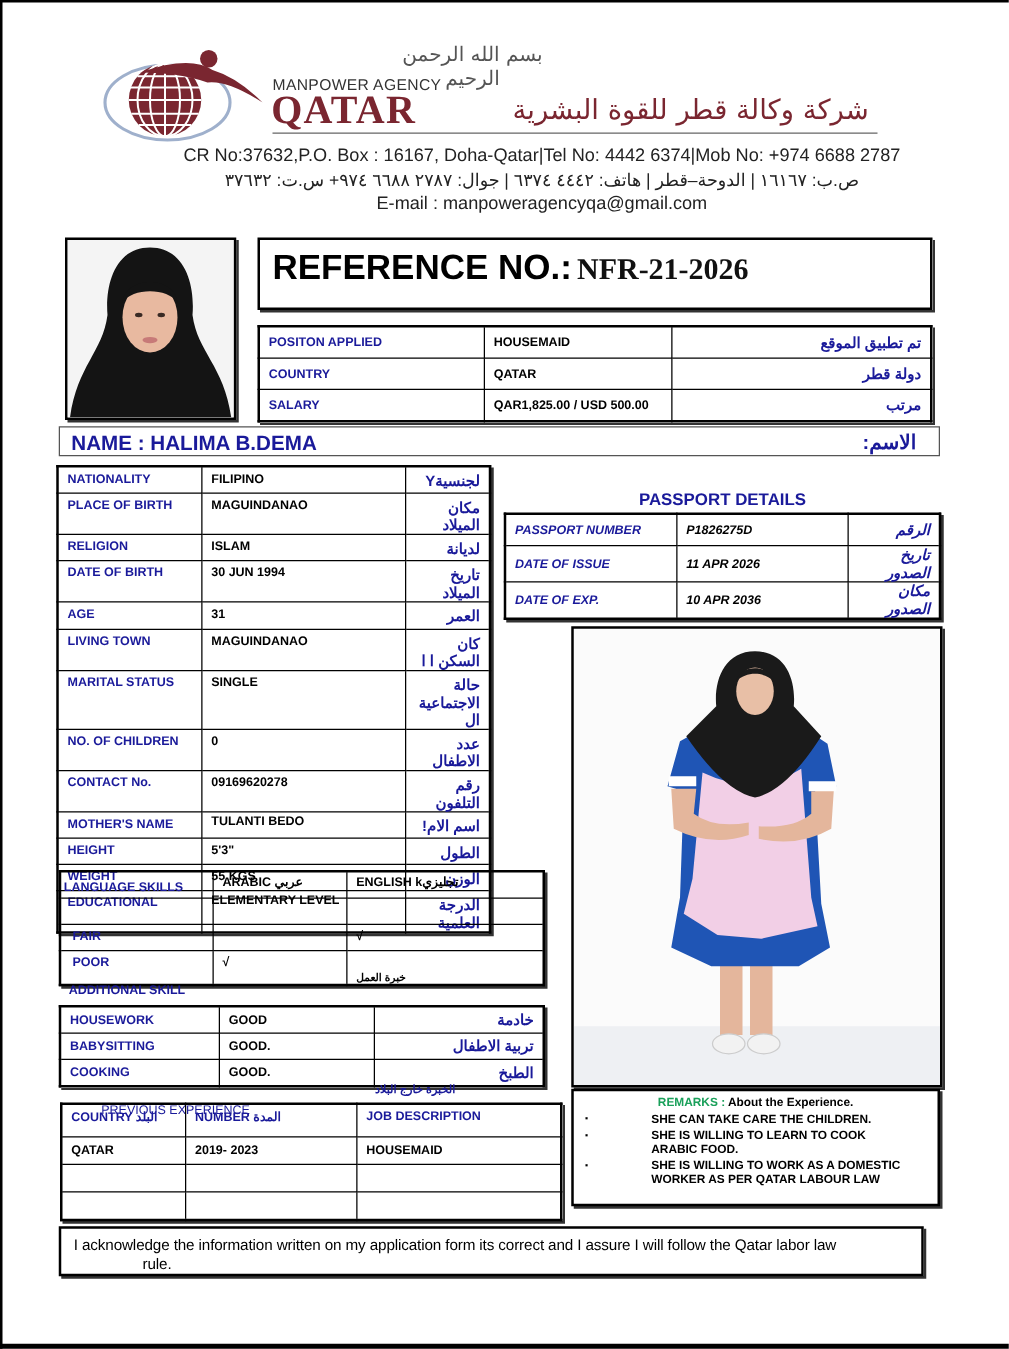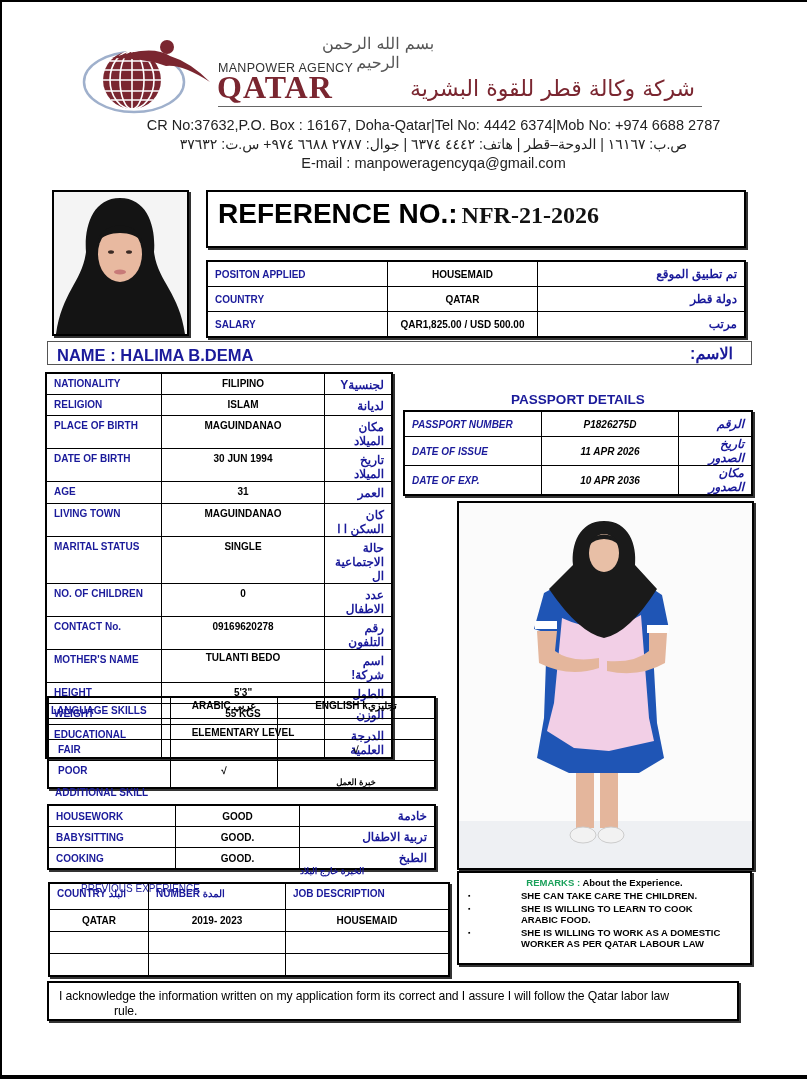--- a/index.html
+++ b/index.html
@@ -25,21 +25,21 @@
 
   
   .ref-box { left: 206px; top: 190px; width: 540px; height: 58px; border: 2px solid #000; box-shadow: 2px 2px 0 #333; box-sizing: border-box; }
   .ref-label { left: 10px; top: 6px; font-size: 28px; font-weight: bold; color: #000; }
   .ref-value { font-family: "Liberation Serif", serif; font-size: 24px; font-weight: bold; color: #111; margin-left: 4px; }
 
   table { border-collapse: collapse; }
   td { border: 1px solid #000; padding: 0 7px; font-size: 10px; font-weight: bold; vertical-align: top; }
   .t-outer { border: 2px solid #000; box-shadow: 2px 2px 0 #333; }
   .lbl { color: #1a1a9a; }
-  .val { text-align: center; color: #000; }
+  .val { text-align: left; color: #000; }
   .ar { text-align: right; color: #1a1a9a; direction: rtl; font-size: 12px; }
 
   
   .pos-table { left: 206px; top: 260px; width: 540px; }
   .pos-table td { height: 24px; vertical-align: middle; }
 
   
   .name-bar { left: 47px; top: 341px; width: 705px; height: 24px; border: 1px solid #555; box-sizing: border-box; }
   .name-en { left: 9px; top: 4px; font-size: 16.5px; font-weight: bold; color: #1a1a9a; }
   .name-ar { right: 18px; top: 2px; font-size: 16px; font-weight: bold; color: #1a1a9a; direction: rtl; }
@@ -153,30 +153,30 @@
   <div class="abs name-ar">الاسم:</div>
 </div>
 
 <table class="abs bio-table t-outer">
   <tbody>
       <tr style="height:21px">
         <td class="lbl" style="width:100px">NATIONALITY</td>
         <td class="val" style="width:148px">FILIPINO</td>
         <td class="ar">لجنسيةY</td>
       </tr>
-  <tr style="height:21px">
-        <td class="lbl">RELIGION</td>
-        <td class="val">ISLAM</td>
-        <td class="ar">لديانة</td>
-      </tr>
   <tr style="height:33px">
         <td class="lbl">PLACE OF BIRTH</td>
         <td class="val">MAGUINDANAO</td>
         <td class="ar">مكان الميلاد</td>
       </tr>
+  <tr style="height:21px">
+        <td class="lbl">RELIGION</td>
+        <td class="val">ISLAM</td>
+        <td class="ar">لديانة</td>
+      </tr>
   <tr style="height:33px">
         <td class="lbl">DATE OF BIRTH</td>
         <td class="val">30 JUN 1994</td>
         <td class="ar">تاريخ الميلاد</td>
       </tr>
   <tr style="height:22px">
         <td class="lbl">AGE</td>
         <td class="val">31</td>
         <td class="ar">العمر</td>
       </tr>
@@ -196,21 +196,21 @@
         <td class="ar">عدد الاطفال</td>
       </tr>
   <tr style="height:21px">
         <td class="lbl">CONTACT No.</td>
         <td class="val">09169620278</td>
         <td class="ar">رقم التلفون</td>
       </tr>
   <tr style="height:21px">
         <td class="lbl">MOTHER'S NAME</td>
         <td class="val" style="padding-top:2px">TULANTI BEDO</td>
-        <td class="ar">اسم شركة!</td>
+        <td class="ar">اسم الام!</td>
       </tr>
   <tr style="height:21px">
         <td class="lbl">HEIGHT</td>
         <td class="val">5'3"</td>
         <td class="ar">الطول</td>
       </tr>
   <tr style="height:21px">
         <td class="lbl">WEIGHT</td>
         <td class="val">55 KGS</td>
         <td class="ar">الوزن</td>

